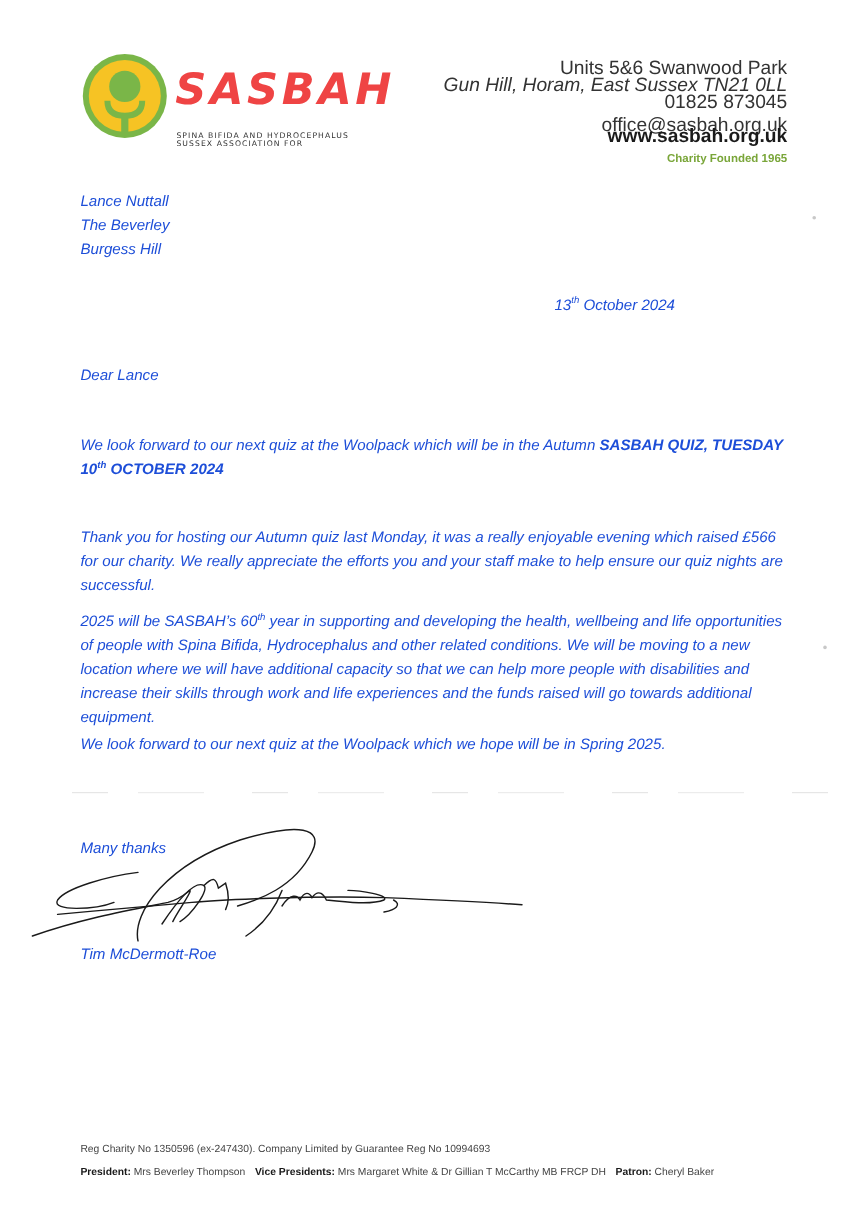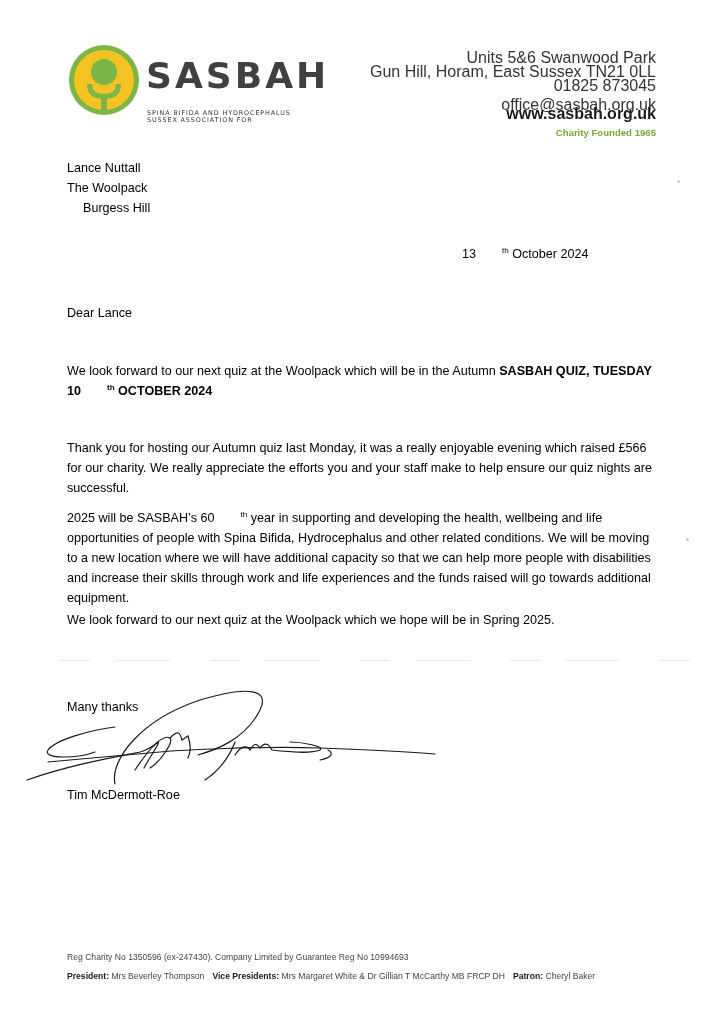--- a/index.html
+++ b/index.html
@@ -5,46 +5,46 @@
   html, body { margin: 0; padding: 0; }
   body {
     width: 721px; height: 1024px; background: #ffffff; position: relative; overflow: hidden;
     font-family: "Liberation Sans", sans-serif; color: #1f1f1f;
   }
   .abs { position: absolute; }
   
   #logo-mark { left: 68px; top: 44px; width: 72px; height: 72px; }
   #logo-word {
     left: 146px; top: 58px; font-family: "DejaVu Sans", sans-serif; font-weight: bold;
-    font-size: 36px; letter-spacing: 3px; color: #404040; line-height: 36px;
+    font-size: 36px; letter-spacing: 3px; color: #ef4444; line-height: 36px; font-style: italic;
   }
   .logo-sub {
     left: 147px; font-family: "DejaVu Sans", sans-serif; font-size: 6.4px; letter-spacing: 0.9px;
     color: #333; line-height: 8px; text-transform: uppercase;
   }
   #logo-sub-1 { top: 116px; text-align: center; }
   #logo-sub-2 { top: 109px; }
 
   
   .contact { right: 65px; text-align: right; font-size: 16px; line-height: 14px; color: #333; }
   #contact-1 { top: 51px; }
-  #contact-2 { top: 65px; }
+  #contact-2 { top: 65px; font-style: italic; }
   #contact-3 { top: 79px; }
   #contact-4 { top: 98px; }
   #contact-5 { top: 107px; font-weight: bold; color: #1a1a1a; }
   #founded { top: 127px; right: 65px; font-size: 9.6px; font-weight: bold; color: #7aa63a; }
 
   
-  .txt { font-size: 12.6px; line-height: 20px; color: #000000; }
+  .txt { font-size: 12.6px; line-height: 20px; color: #1d4ed8; font-style: italic; }
   .addr { left: 67px; }
   #addr-1 { top: 158px; }
   #addr-2 { top: 178px; }
-  #addr-3 { top: 198px; margin-left: 16px; }
+  #addr-3 { top: 198px; }
   #date { left: 462px; top: 244px; }
-  sup { font-size: 8px; line-height: 0; vertical-align: super; padding-left: 26px; }
+  sup { font-size: 8px; line-height: 0; vertical-align: super; }
   #salutation { left: 67px; top: 303px; }
 
   .para { left: 67px; width: 590px; }
   #para-1 { top: 361px; }
   #para-2 { top: 438px; }
   #para-3 { top: 508px; }
   #para-4 { top: 610px; }
   b { font-weight: bold; }
 
   
@@ -80,21 +80,21 @@
 <div id="logo-sub-2" class="abs logo-sub">Spina Bifida and Hydrocephalus</div>
 
 <div id="contact-1" class="abs contact">Units 5&amp;6 Swanwood Park</div>
 <div id="contact-2" class="abs contact">Gun Hill, Horam, East Sussex TN21 0LL</div>
 <div id="contact-3" class="abs contact">01825 873045</div>
 <div id="contact-4" class="abs contact">office@sasbah.org.uk</div>
 <div id="contact-5" class="abs contact">www.sasbah.org.uk</div>
 <div id="founded" class="abs">Charity Founded 1965</div>
 
 <div id="addr-1" class="abs txt addr">Lance Nuttall</div>
-<div id="addr-2" class="abs txt addr">The Woolpack</div>
+<div id="addr-2" class="abs txt addr">The Beverley</div>
 <div id="addr-3" class="abs txt addr">Burgess Hill</div>
 
 <div id="date" class="abs txt"><span>13</span><sup>th</sup><span> October 2024</span></div>
 
 <div id="salutation" class="abs txt">Dear Lance</div>
 
 <div id="para-1" class="abs txt para"><span>We look forward to our next quiz at the Woolpack which will be in the Autumn </span><b><span>SASBAH QUIZ, TUESDAY 10</span><sup>th</sup><span> OCTOBER 2024</span></b></div>
 
 <div id="para-2" class="abs txt para">Thank you for hosting our Autumn quiz last Monday, it was a really enjoyable evening which raised £566 for our charity.   We really appreciate the efforts you and your staff make to help ensure our quiz nights are successful.</div>
 

